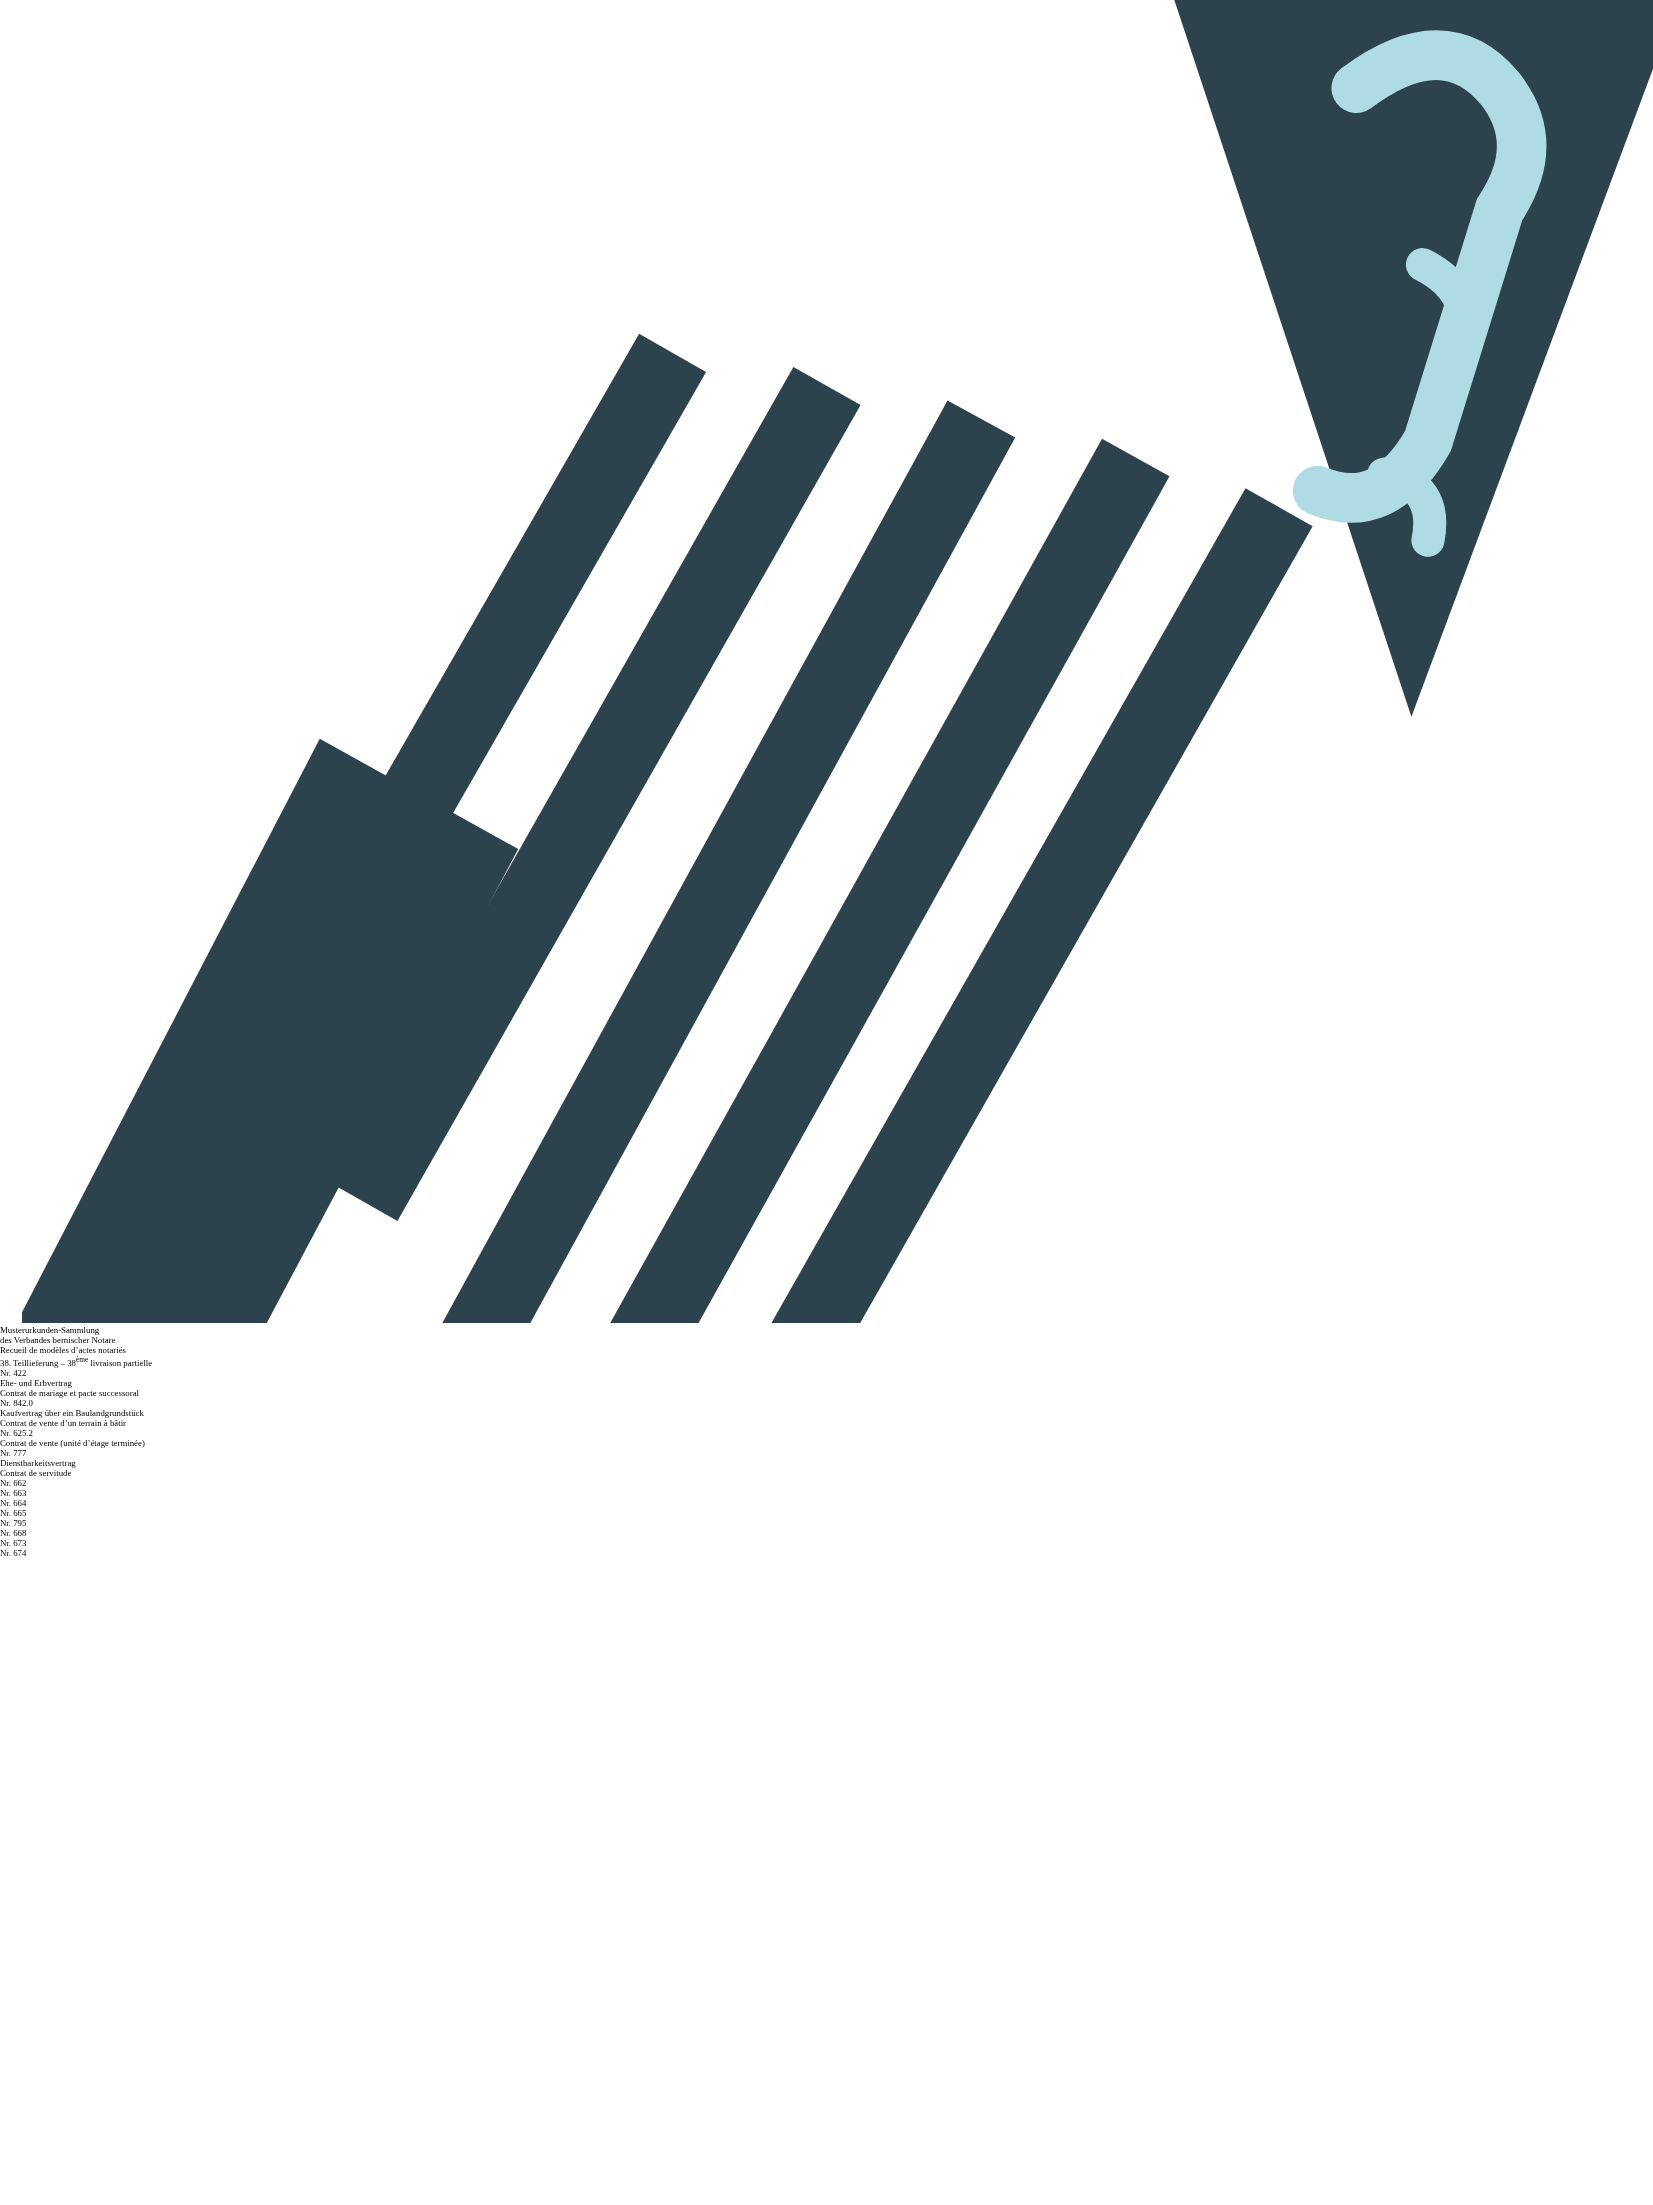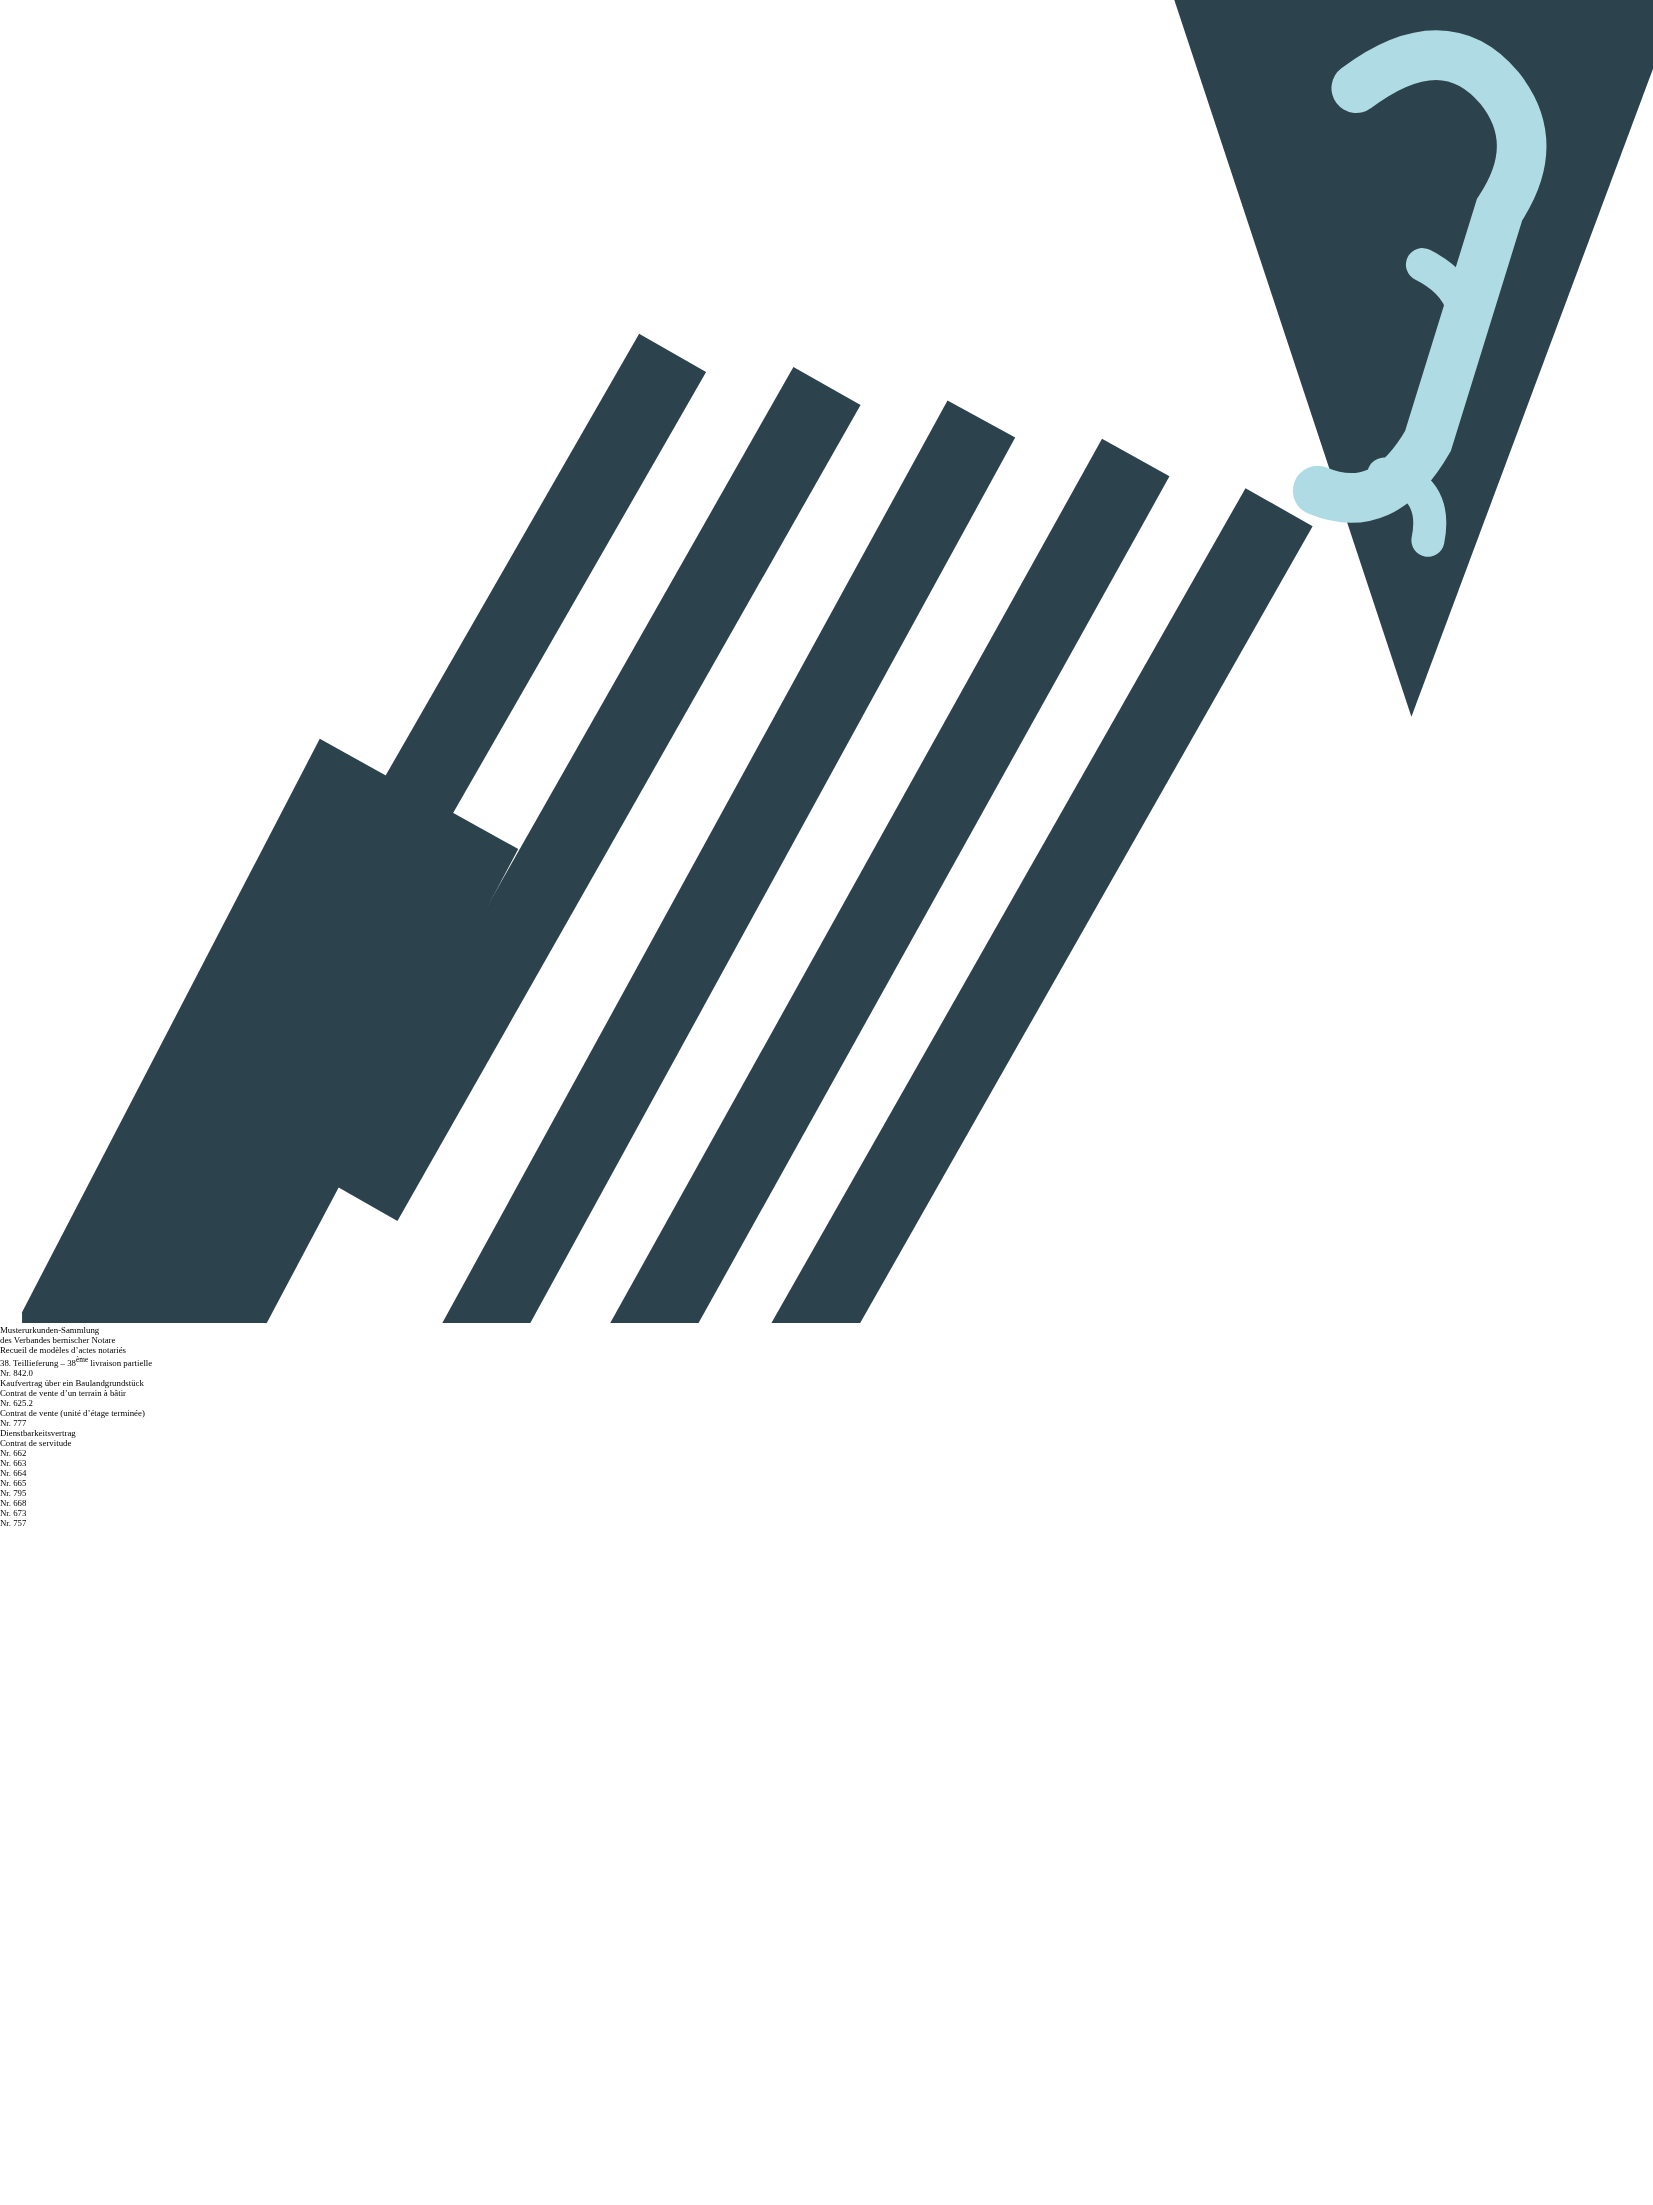--- a/index.html
+++ b/index.html
@@ -93,20 +93,27 @@
     </div>
 
     <div class="title-row">
       <span>38. Teillieferung</span>
       <span>–</span>
       <span class="fr"><span>38</span><sup class="t-sup">ème</sup><span> livraison partielle</span></span>
     </div>
 
     <div class="list list-a">
       <div class="item">
+        <div class="nr">Nr. 422</div>
+        <div class="txt">
+            <div class="de">Ehe- und Erbvertrag</div>
+             <div class="fr">Contrat de mariage et pacte successoral</div>
+          </div>
+      </div>
+      <div class="item">
         <div class="nr">Nr. 842.0</div>
         <div class="txt">
             <div class="de">Kaufvertrag über ein Baulandgrundstück</div>
              <div class="fr">Contrat de vente d’un terrain à bâtir</div>
           </div>
       </div>
       <div class="item">
         <div class="nr">Nr. 625.2</div>
         <div class="txt">
              <div class="fr">Contrat de vente (unité d’étage terminée)</div>
@@ -123,21 +130,21 @@
 
     <div class="group">
       <div class="g-nums">
         <div>Nr. 662</div>
         <div>Nr. 663</div>
         <div>Nr. 664</div>
         <div>Nr. 665</div>
         <div>Nr. 795</div>
         <div>Nr. 668</div>
         <div>Nr. 673</div>
-        <div>Nr. 757</div>
+        <div>Nr. 674</div>
       </div>
       <svg class="g-brace" viewBox="0 0 74 532" aria-hidden="true">
         <path d="M10,8 C38,12 40,44 40,84 L40,212 C40,250 44,260 62,266 C44,272 40,282 40,320 L40,448 C40,488 38,520 10,524" fill="none" stroke="#2c424c" stroke-width="9" stroke-linecap="round"></path>
       </svg>
       
     </div>
 
     
 
     

